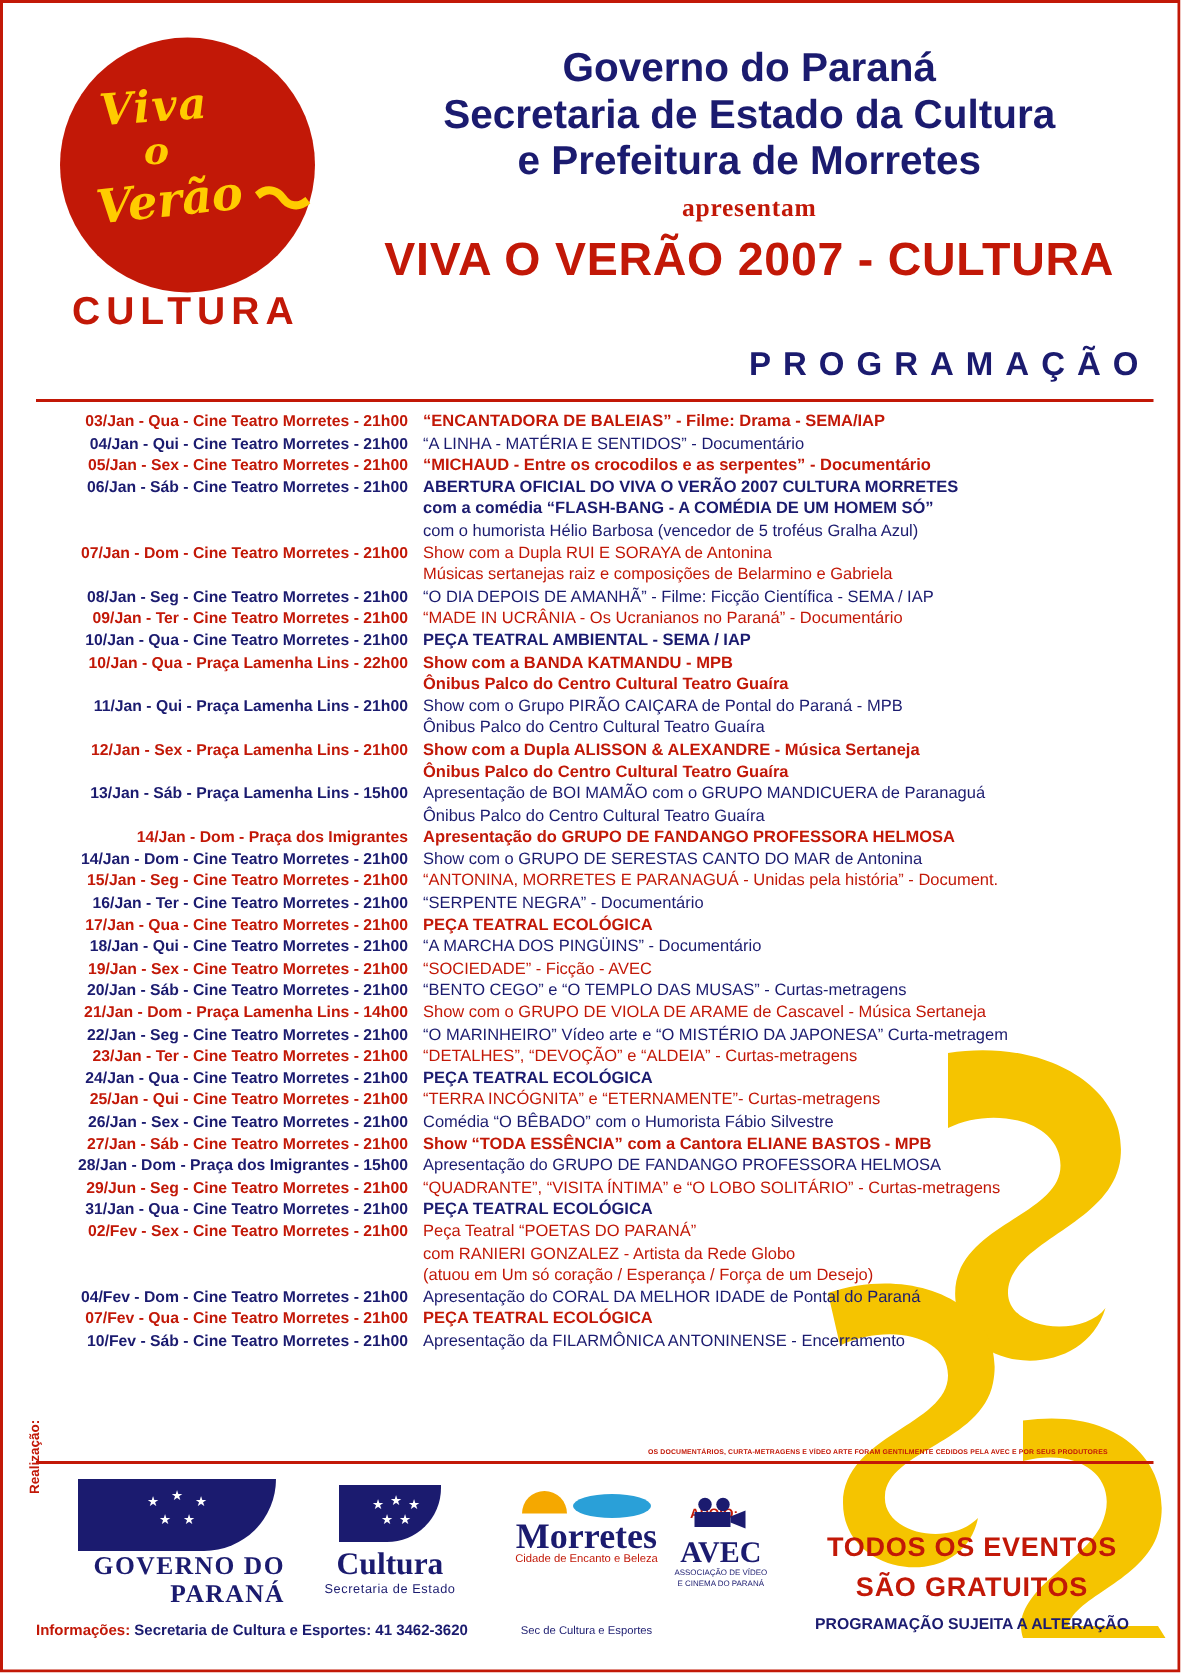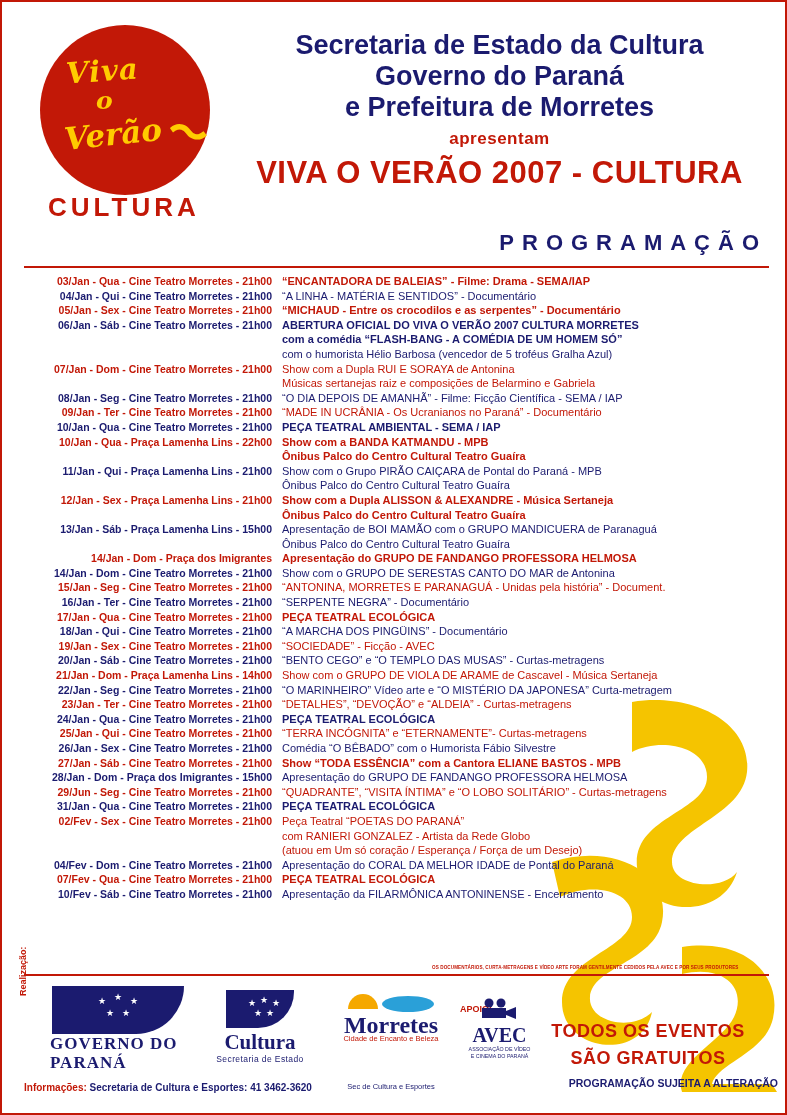--- a/index.html
+++ b/index.html
@@ -116,20 +116,21 @@
     font-size: 27px;
     line-height: 31px;
     letter-spacing: 0px;
   }
   .apresentam {
     color: #c21807;
     font-weight: bold;
     font-size: 17px;
     margin-top: 6px;
     letter-spacing: 0.5px;
+    font-family: Liberation Serif, serif;
   }
   .viva-title {
     color: #c21807;
     font-weight: bold;
     font-size: 31px;
     margin-top: 6px;
     letter-spacing: 0.5px;
   }
   .programacao {
     position: absolute;
@@ -235,21 +236,21 @@
   .star {
     position: absolute;
     color: #ffffff;
     font-size: 9px;
   }
   .gov-pr-text {
     position: absolute;
     left: 2px;
     top: 50px;
     width: 140px;
-    text-align: left;
+    text-align: right;
     color: #1b1b6f;
     font-family: "Liberation Serif", serif;
     font-weight: bold;
     font-size: 17px;
     line-height: 19px;
     letter-spacing: 1px;
   }
 
   .cultura-logo {
     position: absolute;
@@ -349,21 +350,21 @@
     position: absolute;
     left: 420px;
     top: 2px;
     color: #c21807;
     font-weight: bold;
     font-size: 9px;
     margin-top: 20px;
   }
   .avec-logo {
     position: absolute;
-    left: 412px;
+    left: 393px;
     top: 16px;
     width: 95px;
     height: 80px;
   }
   .avec-cam {
     position: absolute;
     left: 26px;
     top: 0px;
     width: 40px;
     height: 22px;
@@ -400,21 +401,21 @@
     font-weight: bold;
     font-size: 18px;
     line-height: 27px;
     letter-spacing: 0.5px;
   }
   .sujeita {
     position: absolute;
     left: 516px;
     top: 1075px;
     width: 260px;
-    text-align: right;
+    text-align: center;
     color: #1b1b6f;
     font-weight: bold;
     font-size: 10.5px;
   }
   .informacoes {
     position: absolute;
     left: 22px;
     top: 1080px;
     color: #c21807;
     font-weight: bold;
@@ -438,22 +439,22 @@
     <div class="logo">
       <div class="logo-circle"></div>
       <div class="logo-viva">Viva</div>
       <div class="logo-o">o</div>
       <div class="logo-verao">Verão</div>
       <div class="logo-squiggle">〜</div>
       <div class="logo-cultura">CULTURA</div>
     </div>
 
     <div class="title-block">
+      <div class="gov-line">Governo do Paraná</div>
       <div class="gov-line">Secretaria de Estado da Cultura</div>
-      <div class="gov-line">Governo do Paraná</div>
       <div class="gov-line">e Prefeitura de Morretes</div>
       <div class="apresentam">apresentam</div>
       <div class="viva-title">VIVA O VERÃO 2007 - CULTURA</div>
     </div>
 
     <div class="programacao">PROGRAMAÇÃO</div>
     <div class="rule"></div>
   </div>
 
   <div class="schedule" id="schedule">

